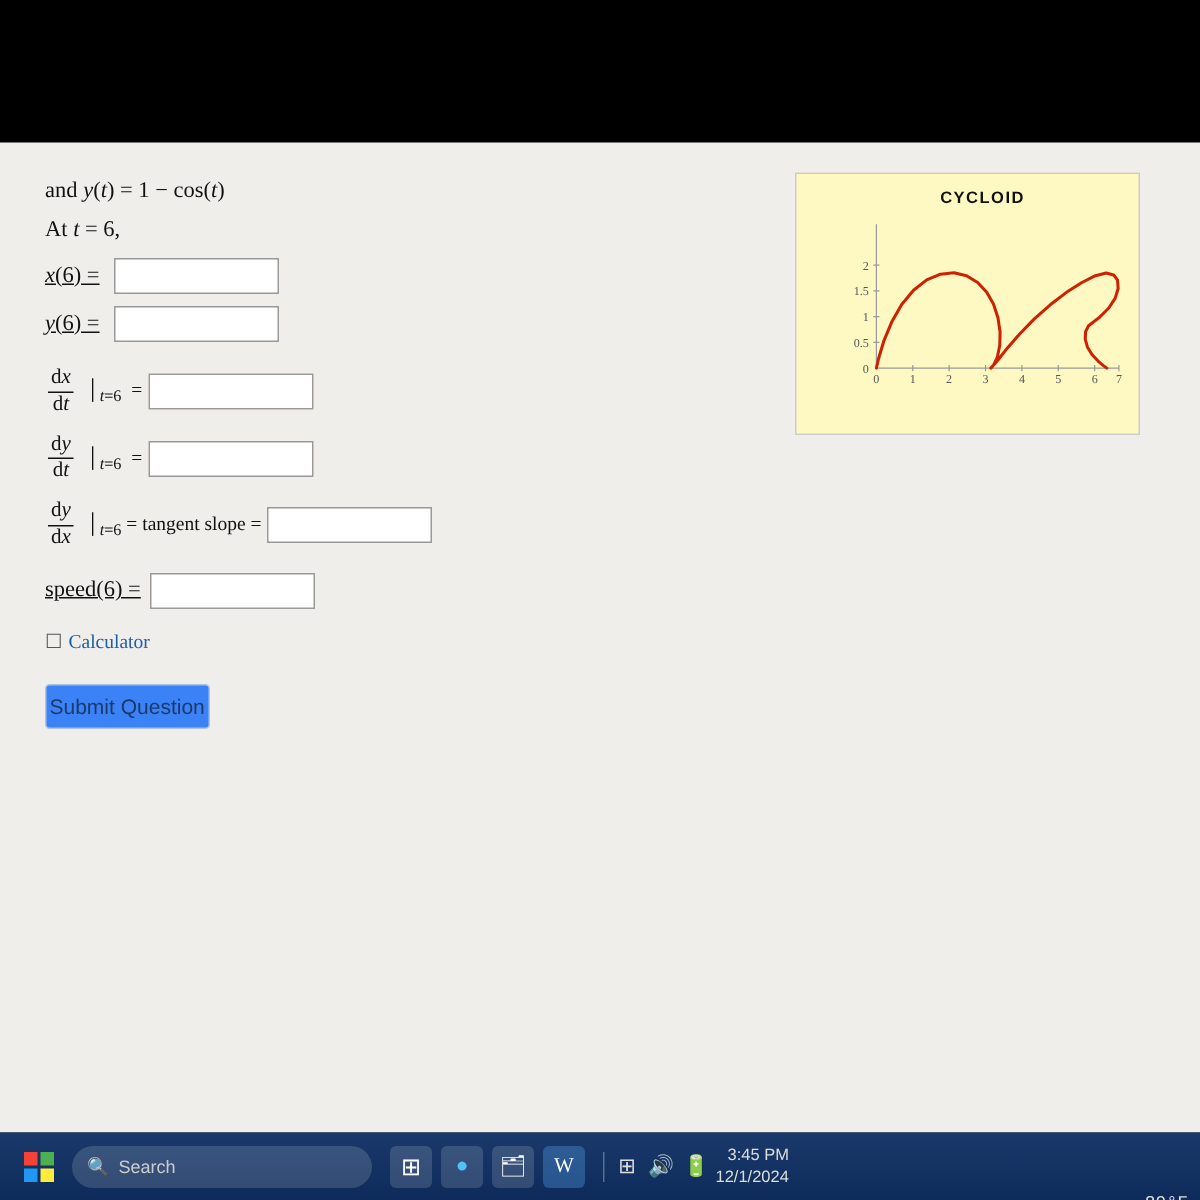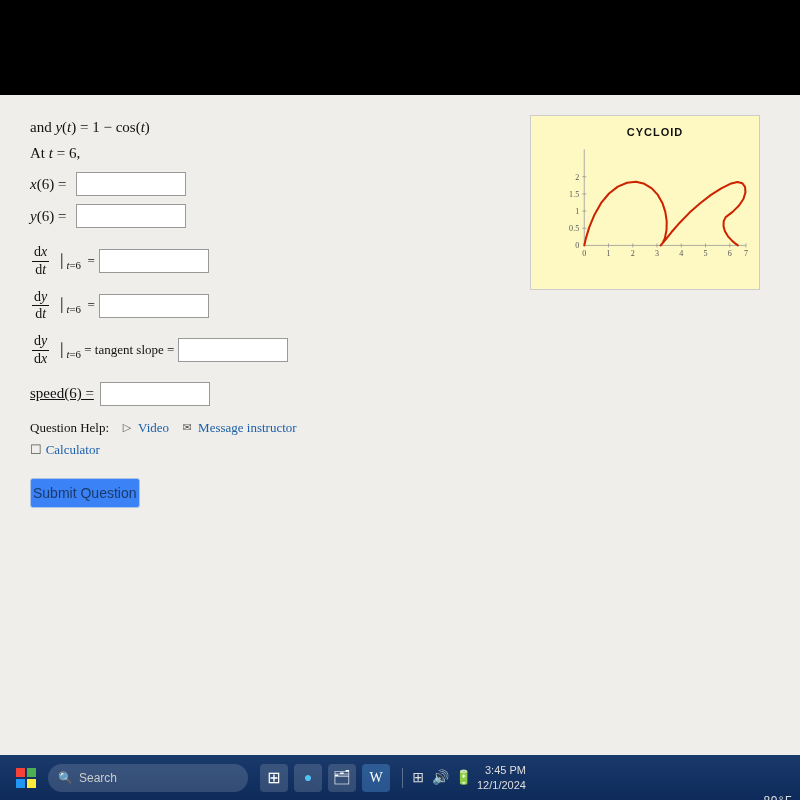--- a/index.html
+++ b/index.html
@@ -54,20 +54,21 @@
       display: flex;
       align-items: center;
       margin-bottom: 8px;
       gap: 6px;
       font-size: 15px;
     }
 
     .field-label {
       min-width: 40px;
       font-size: 15px;
+      text-decoration: underline;
     }
 
     input[type="text"] {
       border: 1px solid #999;
       background: #fff;
       height: 24px;
       width: 110px;
       font-size: 14px;
       padding: 0 4px;
       outline: none;
@@ -348,31 +349,20 @@
 
       <div style="height:4px;"></div>
 
       
       <div class="speed-row">
         <span>speed(6) =</span>
         <input type="text" value="" style="">
       </div>
 
       
-      <div class="question-help">
-        <span>Question Help:</span>
-        <span class="help-link">
-          <span class="help-icon">▷</span>
-          <span>Video</span>
-        </span>
-        <span class="help-link">
-          <span class="help-icon">✉</span>
-          <span>Message instructor</span>
-        </span>
-      </div>
 
       
       <div class="calculator-row">
         <span style="font-size:13px; color:#555;">☐</span>
         <span style="color:#1a5fa8;">Calculator</span>
       </div>
 
       <div style="height:6px;"></div>
 
       

